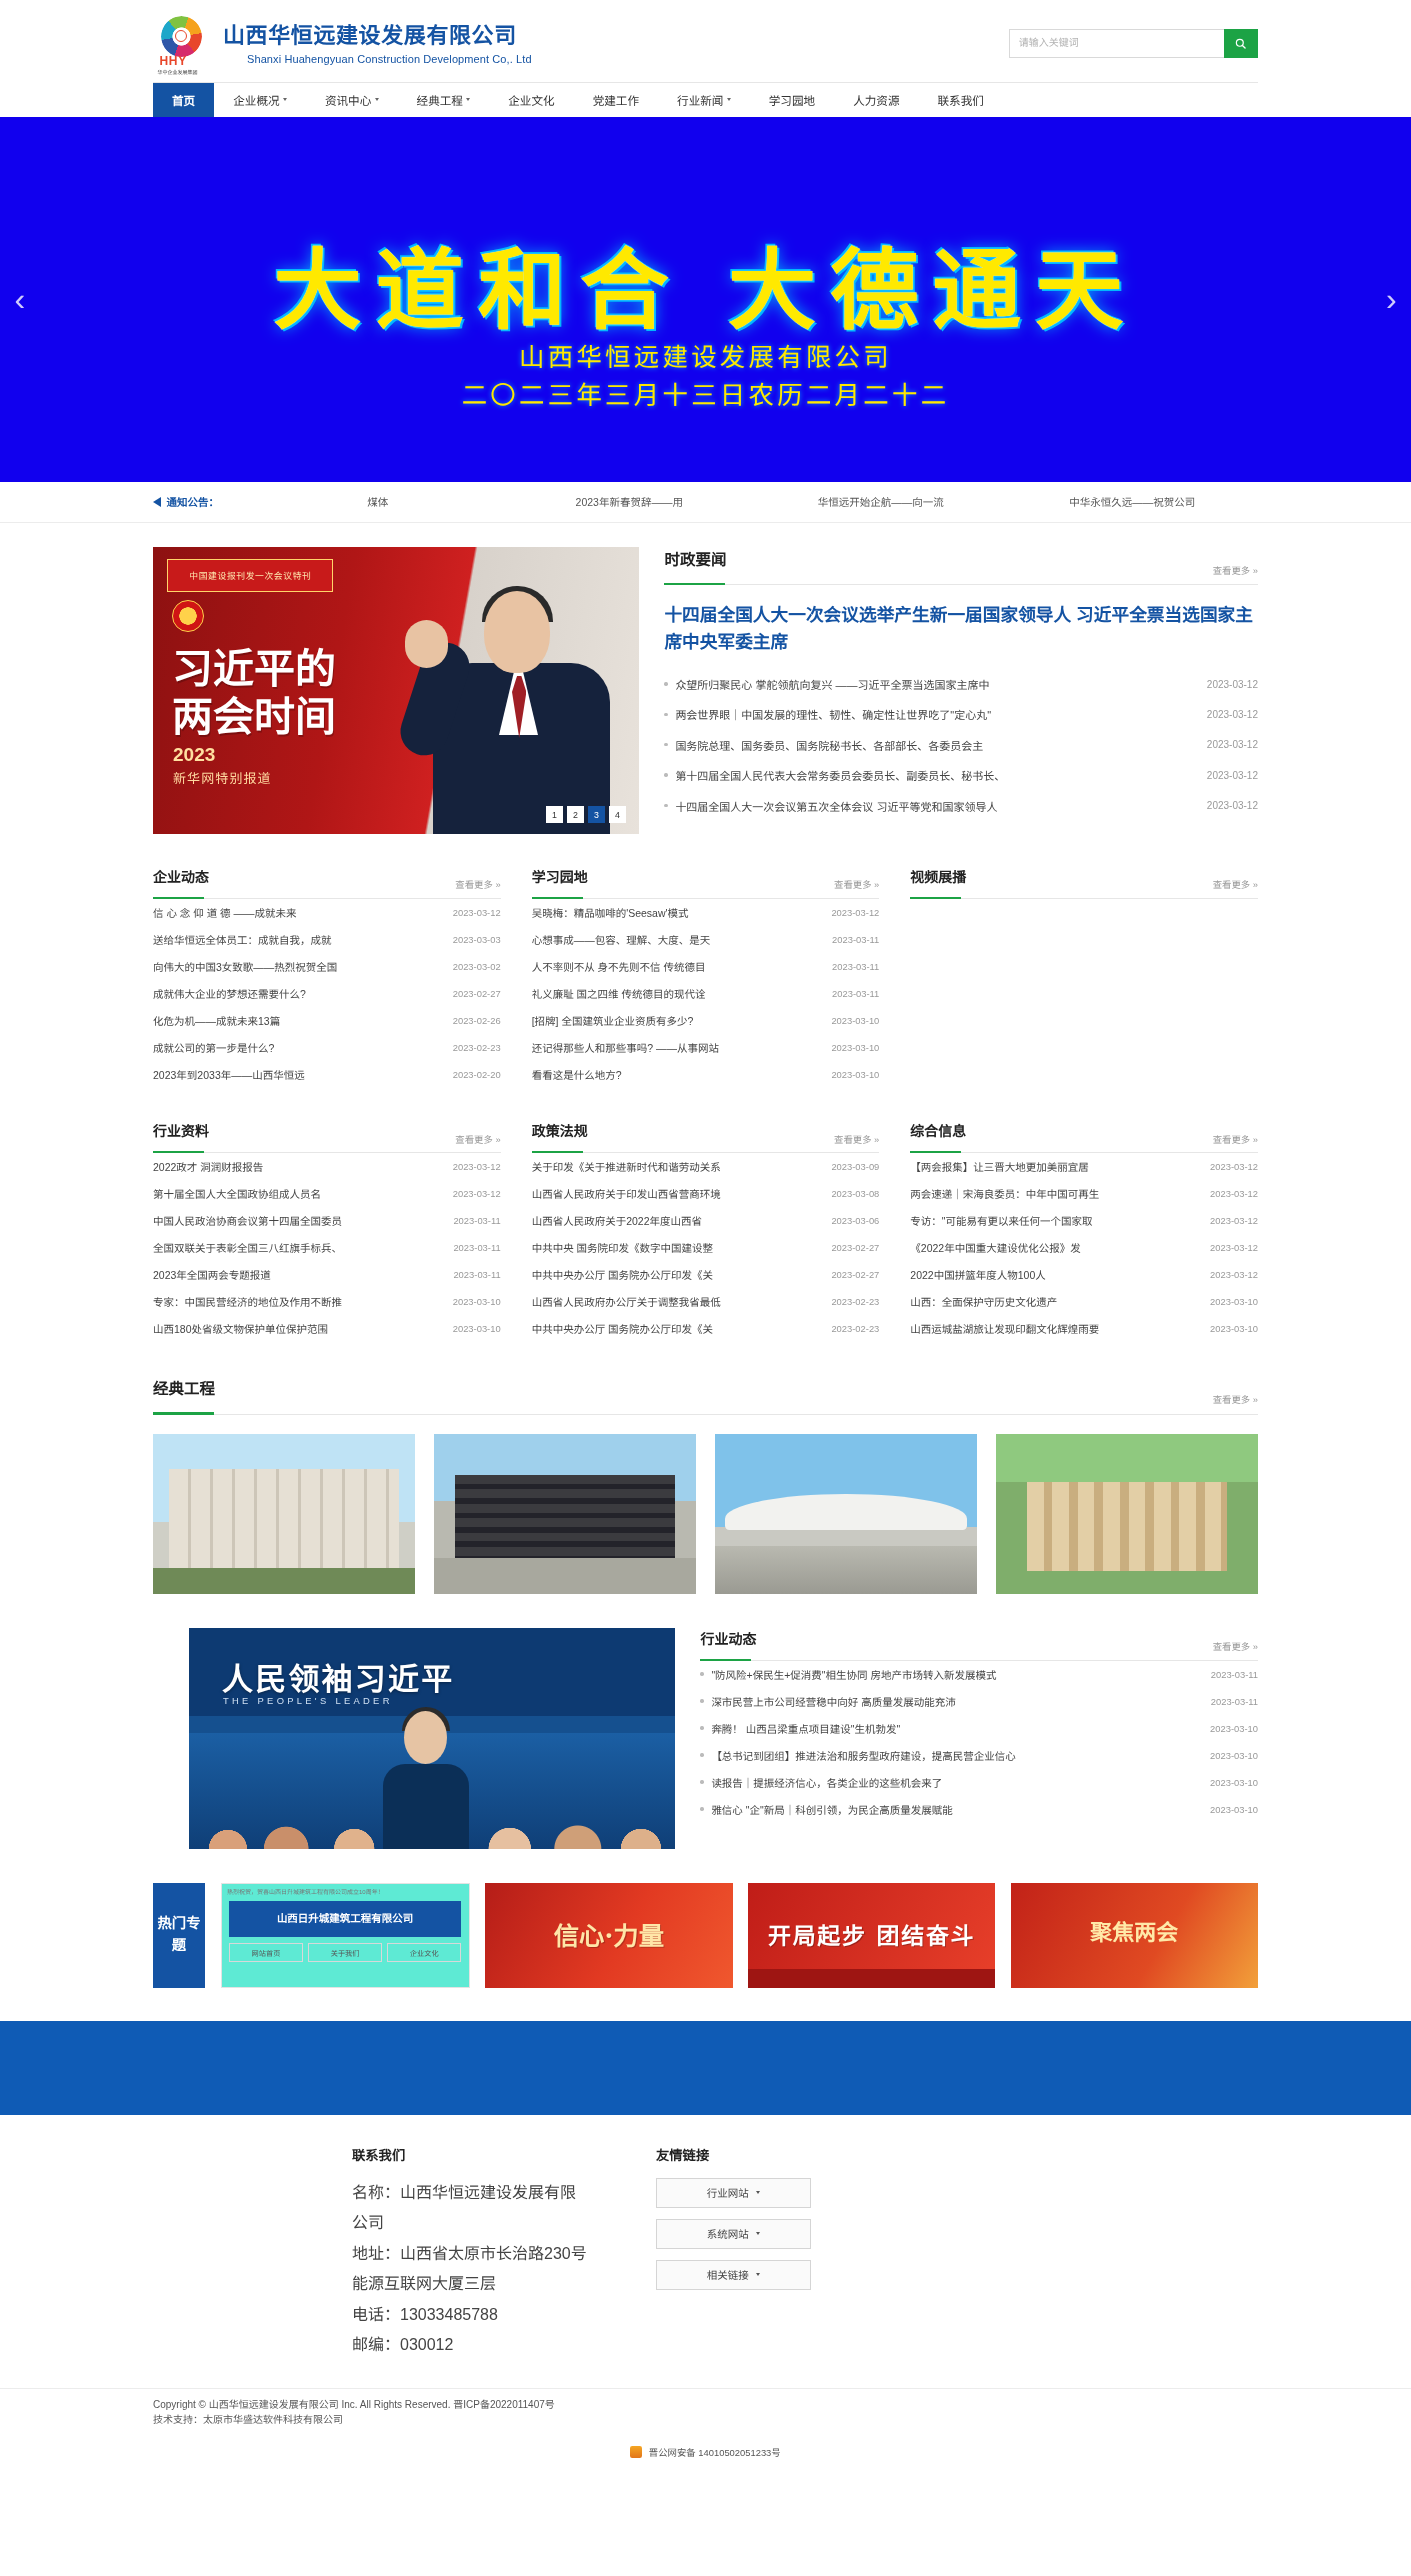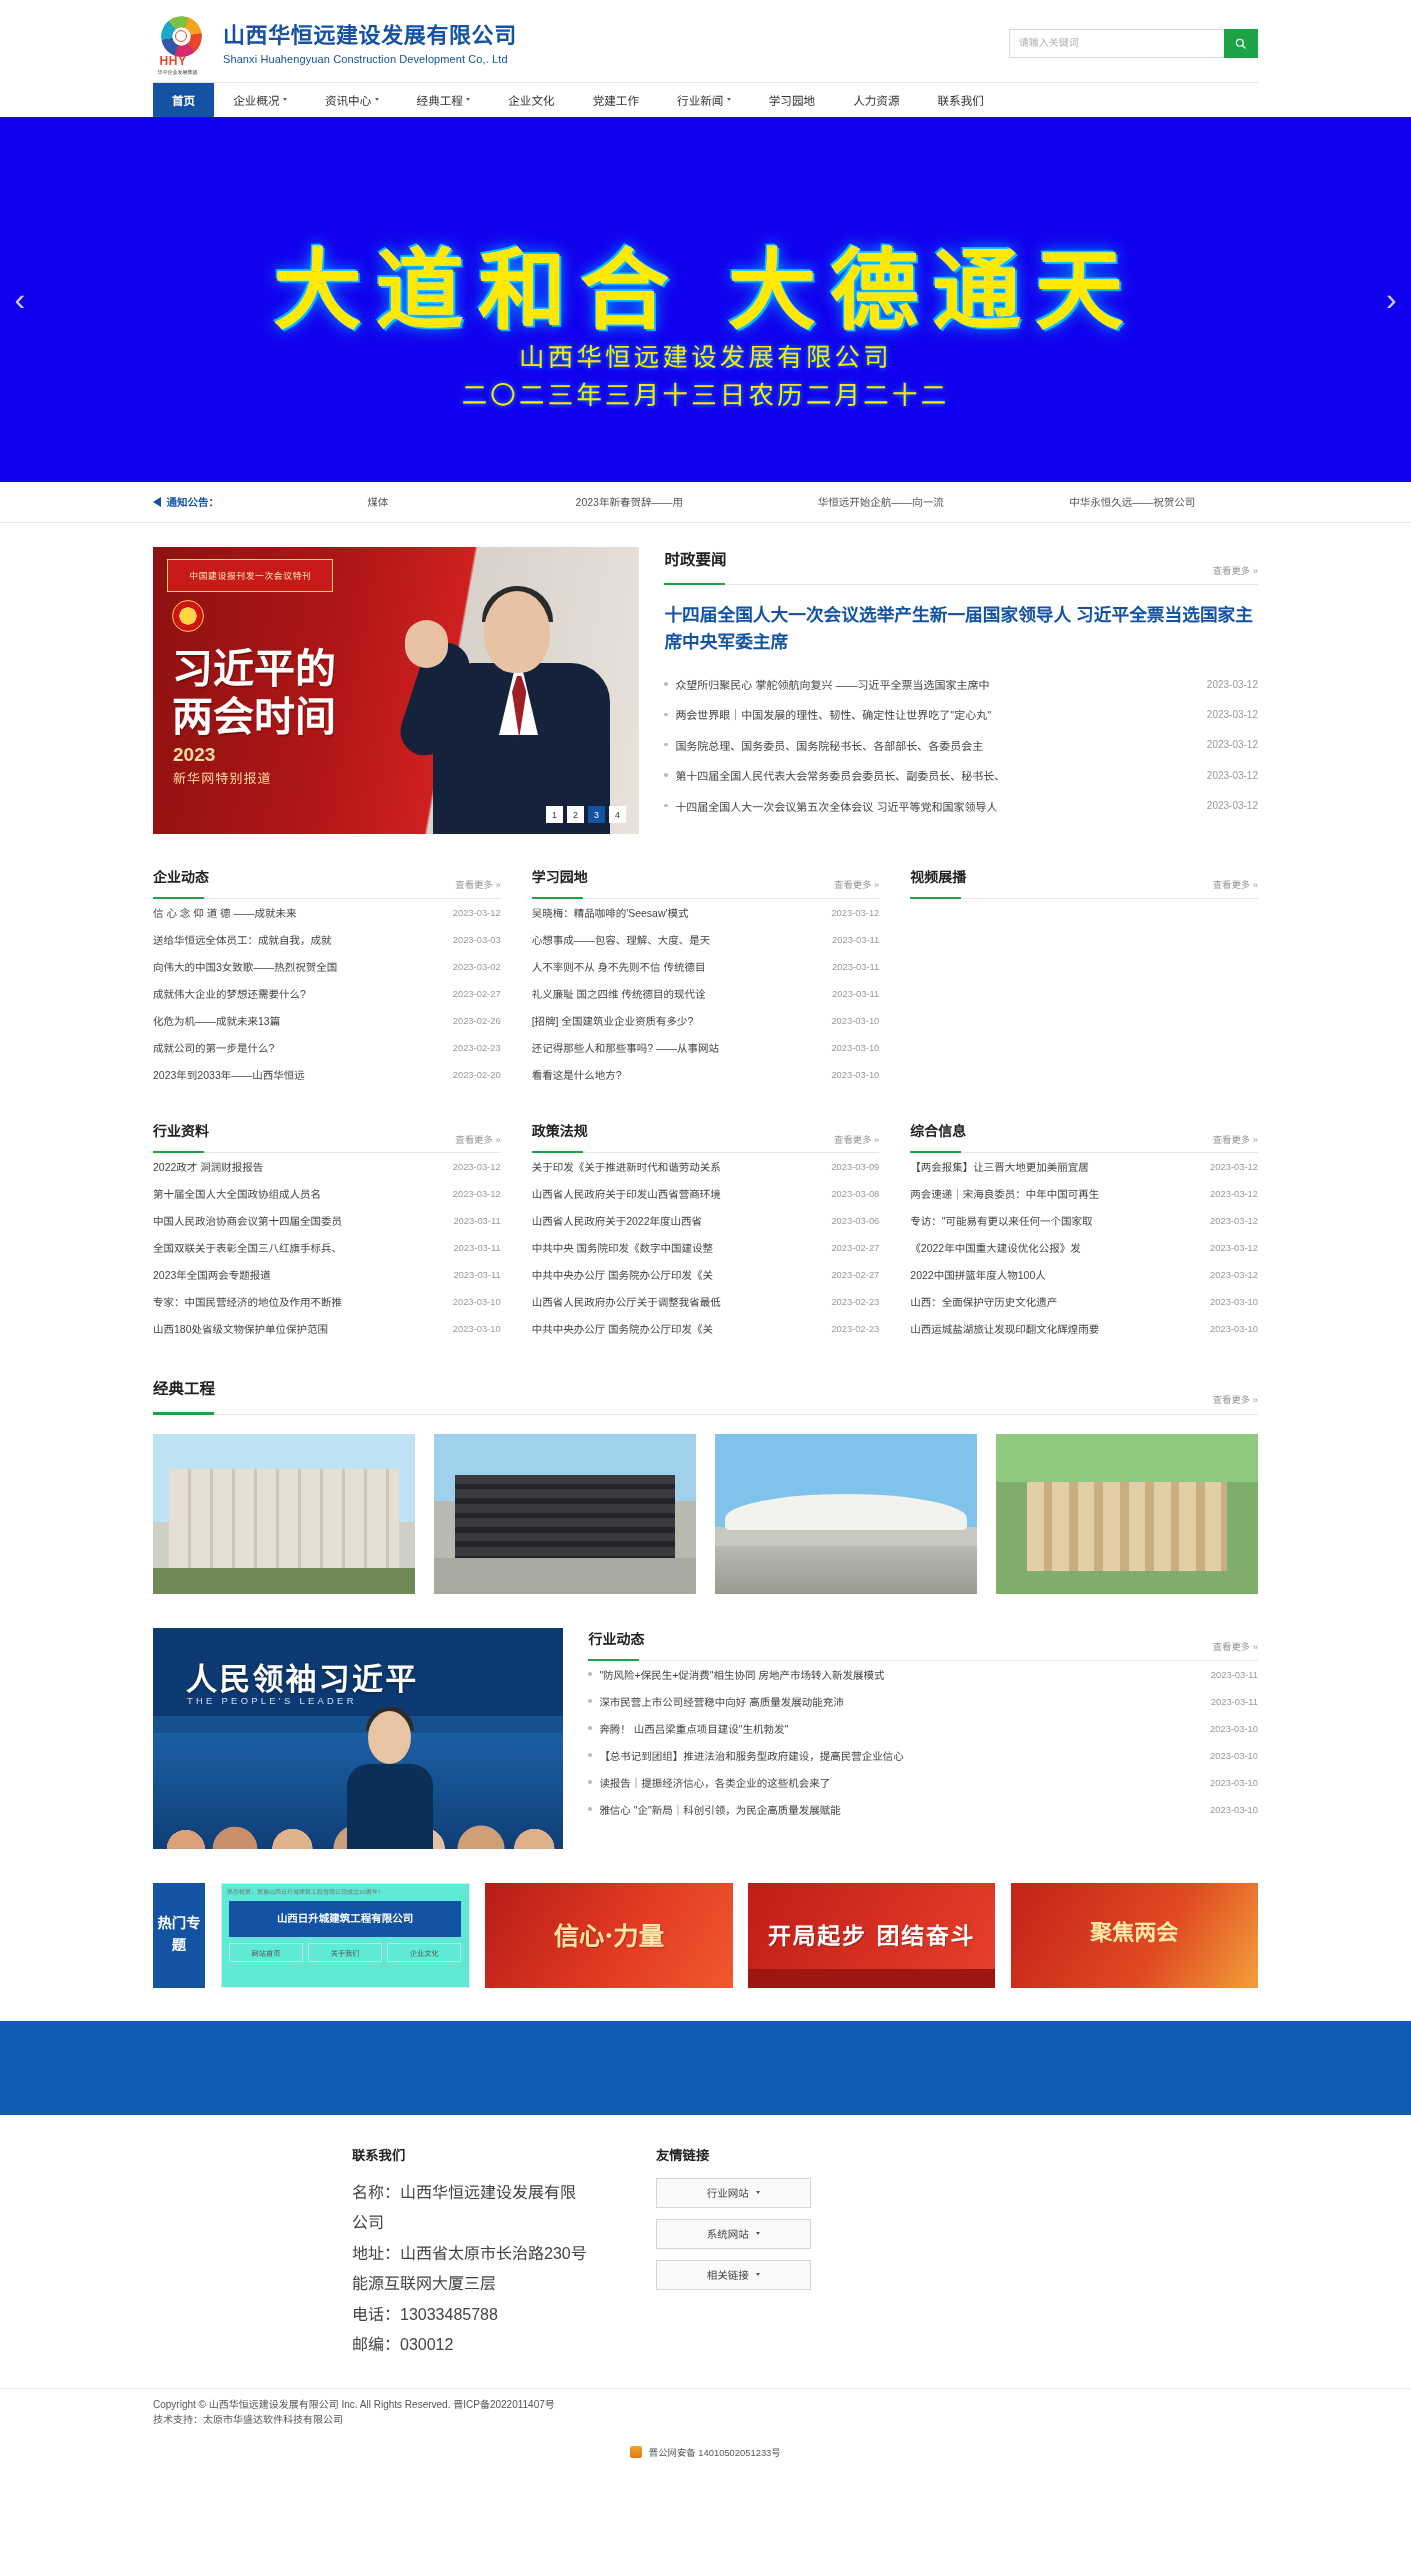--- a/index.html
+++ b/index.html
@@ -67,20 +67,21 @@
     font-weight: bold;
     color: #1453a3;
     letter-spacing: 0.6px;
     line-height: 1.2;
   }
   .brand-text .en {
     font-size: 11px;
     color: #1453a3;
     letter-spacing: 0.1px;
     margin-top: 3.3px;
+    margin-left: 24px;
   }
   .search-box {
     display: flex;
     align-items: stretch;
     height: 29px;
     width: 249px;
   }
   .search-box input {
     flex: 1;
     border: 0.6px solid #d9d9d9;
@@ -402,23 +403,24 @@
   .p4 { background: linear-gradient(#8fc97f 0 30%, #7fae6b 30% 100%); }
   .p4::before {
     content:""; position:absolute; left:12%; top:30%;
     width: 76%; height: 56%;
     background: repeating-linear-gradient(90deg, #e3cfa6 0 16.6px, #c9ae7f 16.6px 25.4px);
   }
 
   
   .row-leader { display: flex; gap: 25.4px; margin-top: 34px; }
   .leader-photo {
-    width: 410px; height: 221px; flex: 0 0 auto;
+    width: 486px; height: 221px; flex: 0 0 auto;
     position: relative; overflow: hidden;
     background: linear-gradient(#0d3a72 0 40%, #15508f 40% 100%);
+    margin-left: 36px;
   }
   .leader-photo .lp-title {
     position: absolute; left: 33px; top: 26.5px;
     font-family: "DejaVu Serif","Liberation Serif",serif;
     font-size: 31px; font-weight: bold; color: #ffffff;
     letter-spacing: 2.2px;
     text-shadow: 0 1.1px 3.3px rgba(0,0,0,.4);
   }
   .leader-photo .lp-sub {
     position: absolute; left: 34px; top: 67px;

